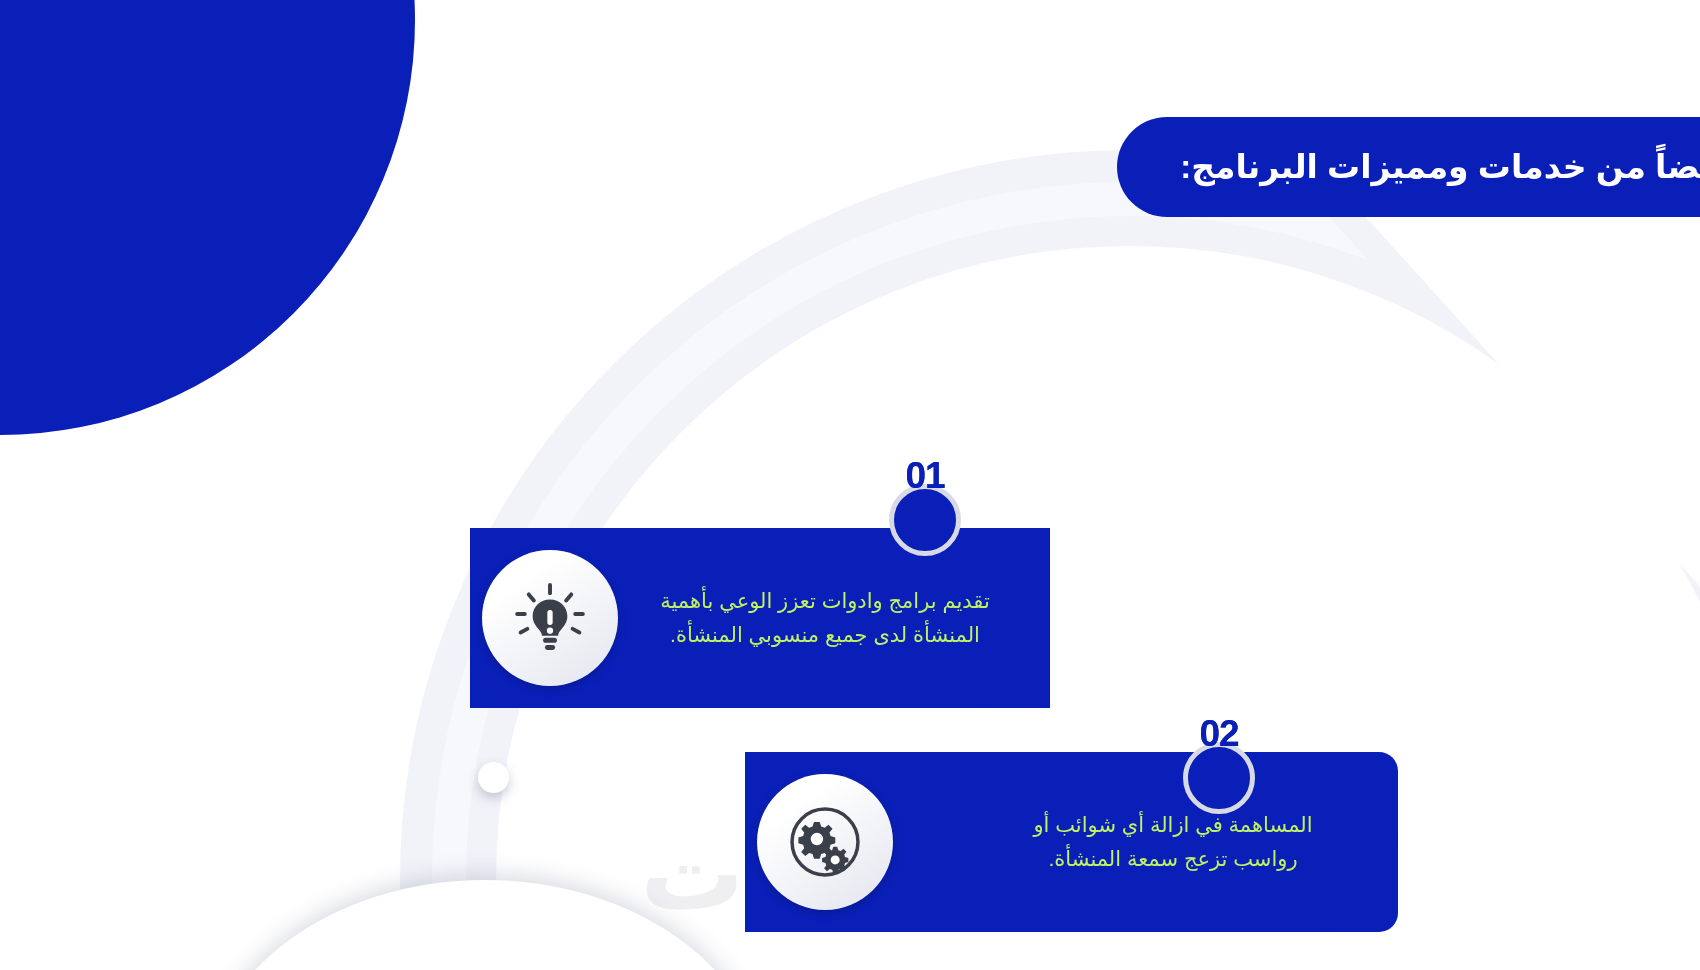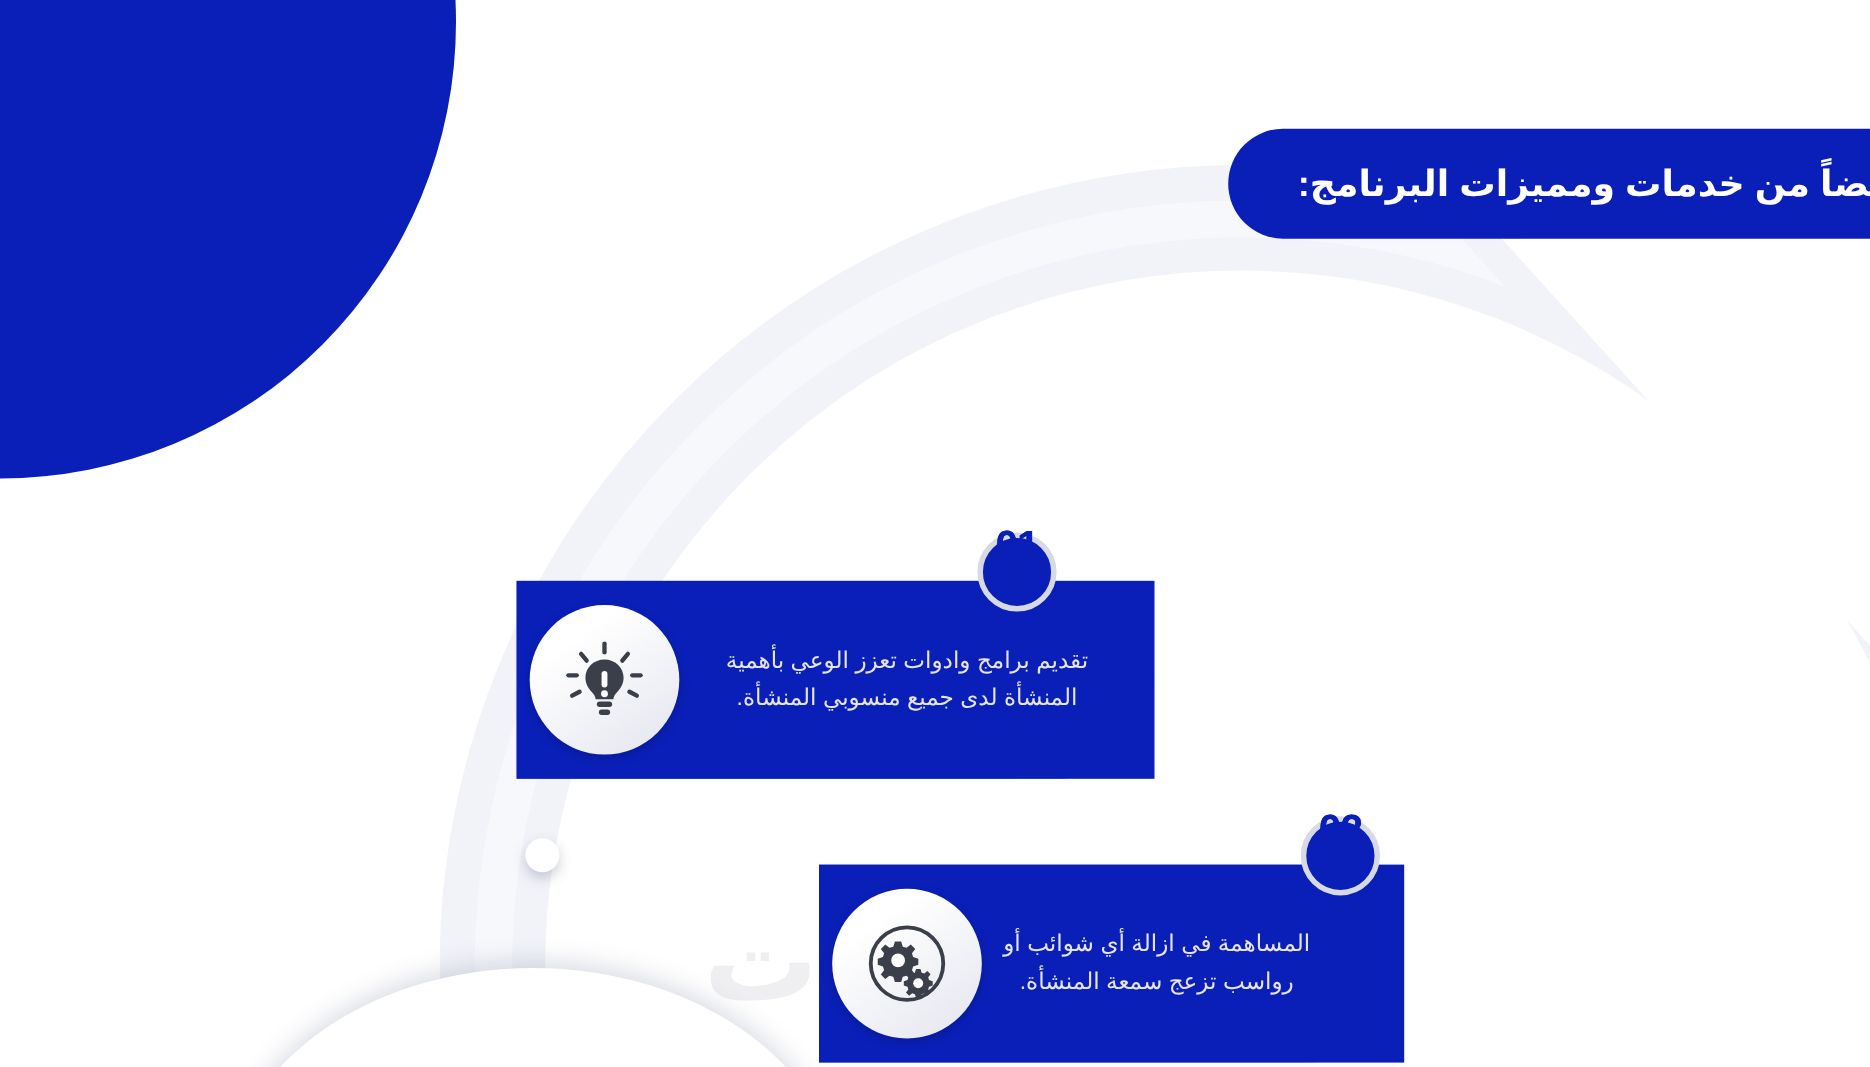--- a/index.html
+++ b/index.html
@@ -109,22 +109,23 @@
     background:#0A1FB8;
     border-top-right-radius:90px;
     border-bottom-right-radius:90px;
     clip-path:polygon(0% 0%, 92% 0%, 100% 50%, 92% 100%, 0% 100%);
   }
   #card1{
     left:470px;top:528px;
     width:580px;
   }
   #card2{
-    left:745px;top:786px;
-    width:532px;
+    left:745px;top:752px;
+    width:653px;
+    border-radius:19px;
   }
   .icon-badge{
     position:absolute;
     right:auto;
     left:12px;
     top:22px;
     width:136px;height:136px;
     border-radius:50%;
     background:linear-gradient(145deg,#ffffff 25%,#e3e5ee 100%);
     display:flex;
@@ -132,35 +133,35 @@
     justify-content:center;
     box-shadow:0 3px 10px rgba(0,0,0,.18);
     z-index:3;
   }
   .card-text{
     position:absolute;
     right:60px;
     top:50%;
     transform:translateY(-50%);
     width:330px;
-    color:#e5e5e5;
+    color:#bef264;
     font-size:21px;
     line-height:1.62;
     text-align:center;
     z-index:3;
   }
   .num-circle{
     position:absolute;
     width:72px;height:72px;
     border-radius:50%;
     background:#ffffff;
     border:5px solid #d7dae6;
     box-sizing:border-box;
     display:flex;
-    align-items:flex-end;
+    align-items:flex-start;
     justify-content:center;
     z-index:4;
   }
   .num-circle.filled{
     background:#0A1FB8;
   }
   .num-text{
     font-size:37px;
     font-weight:bold;
     color:#0A1FB8;

